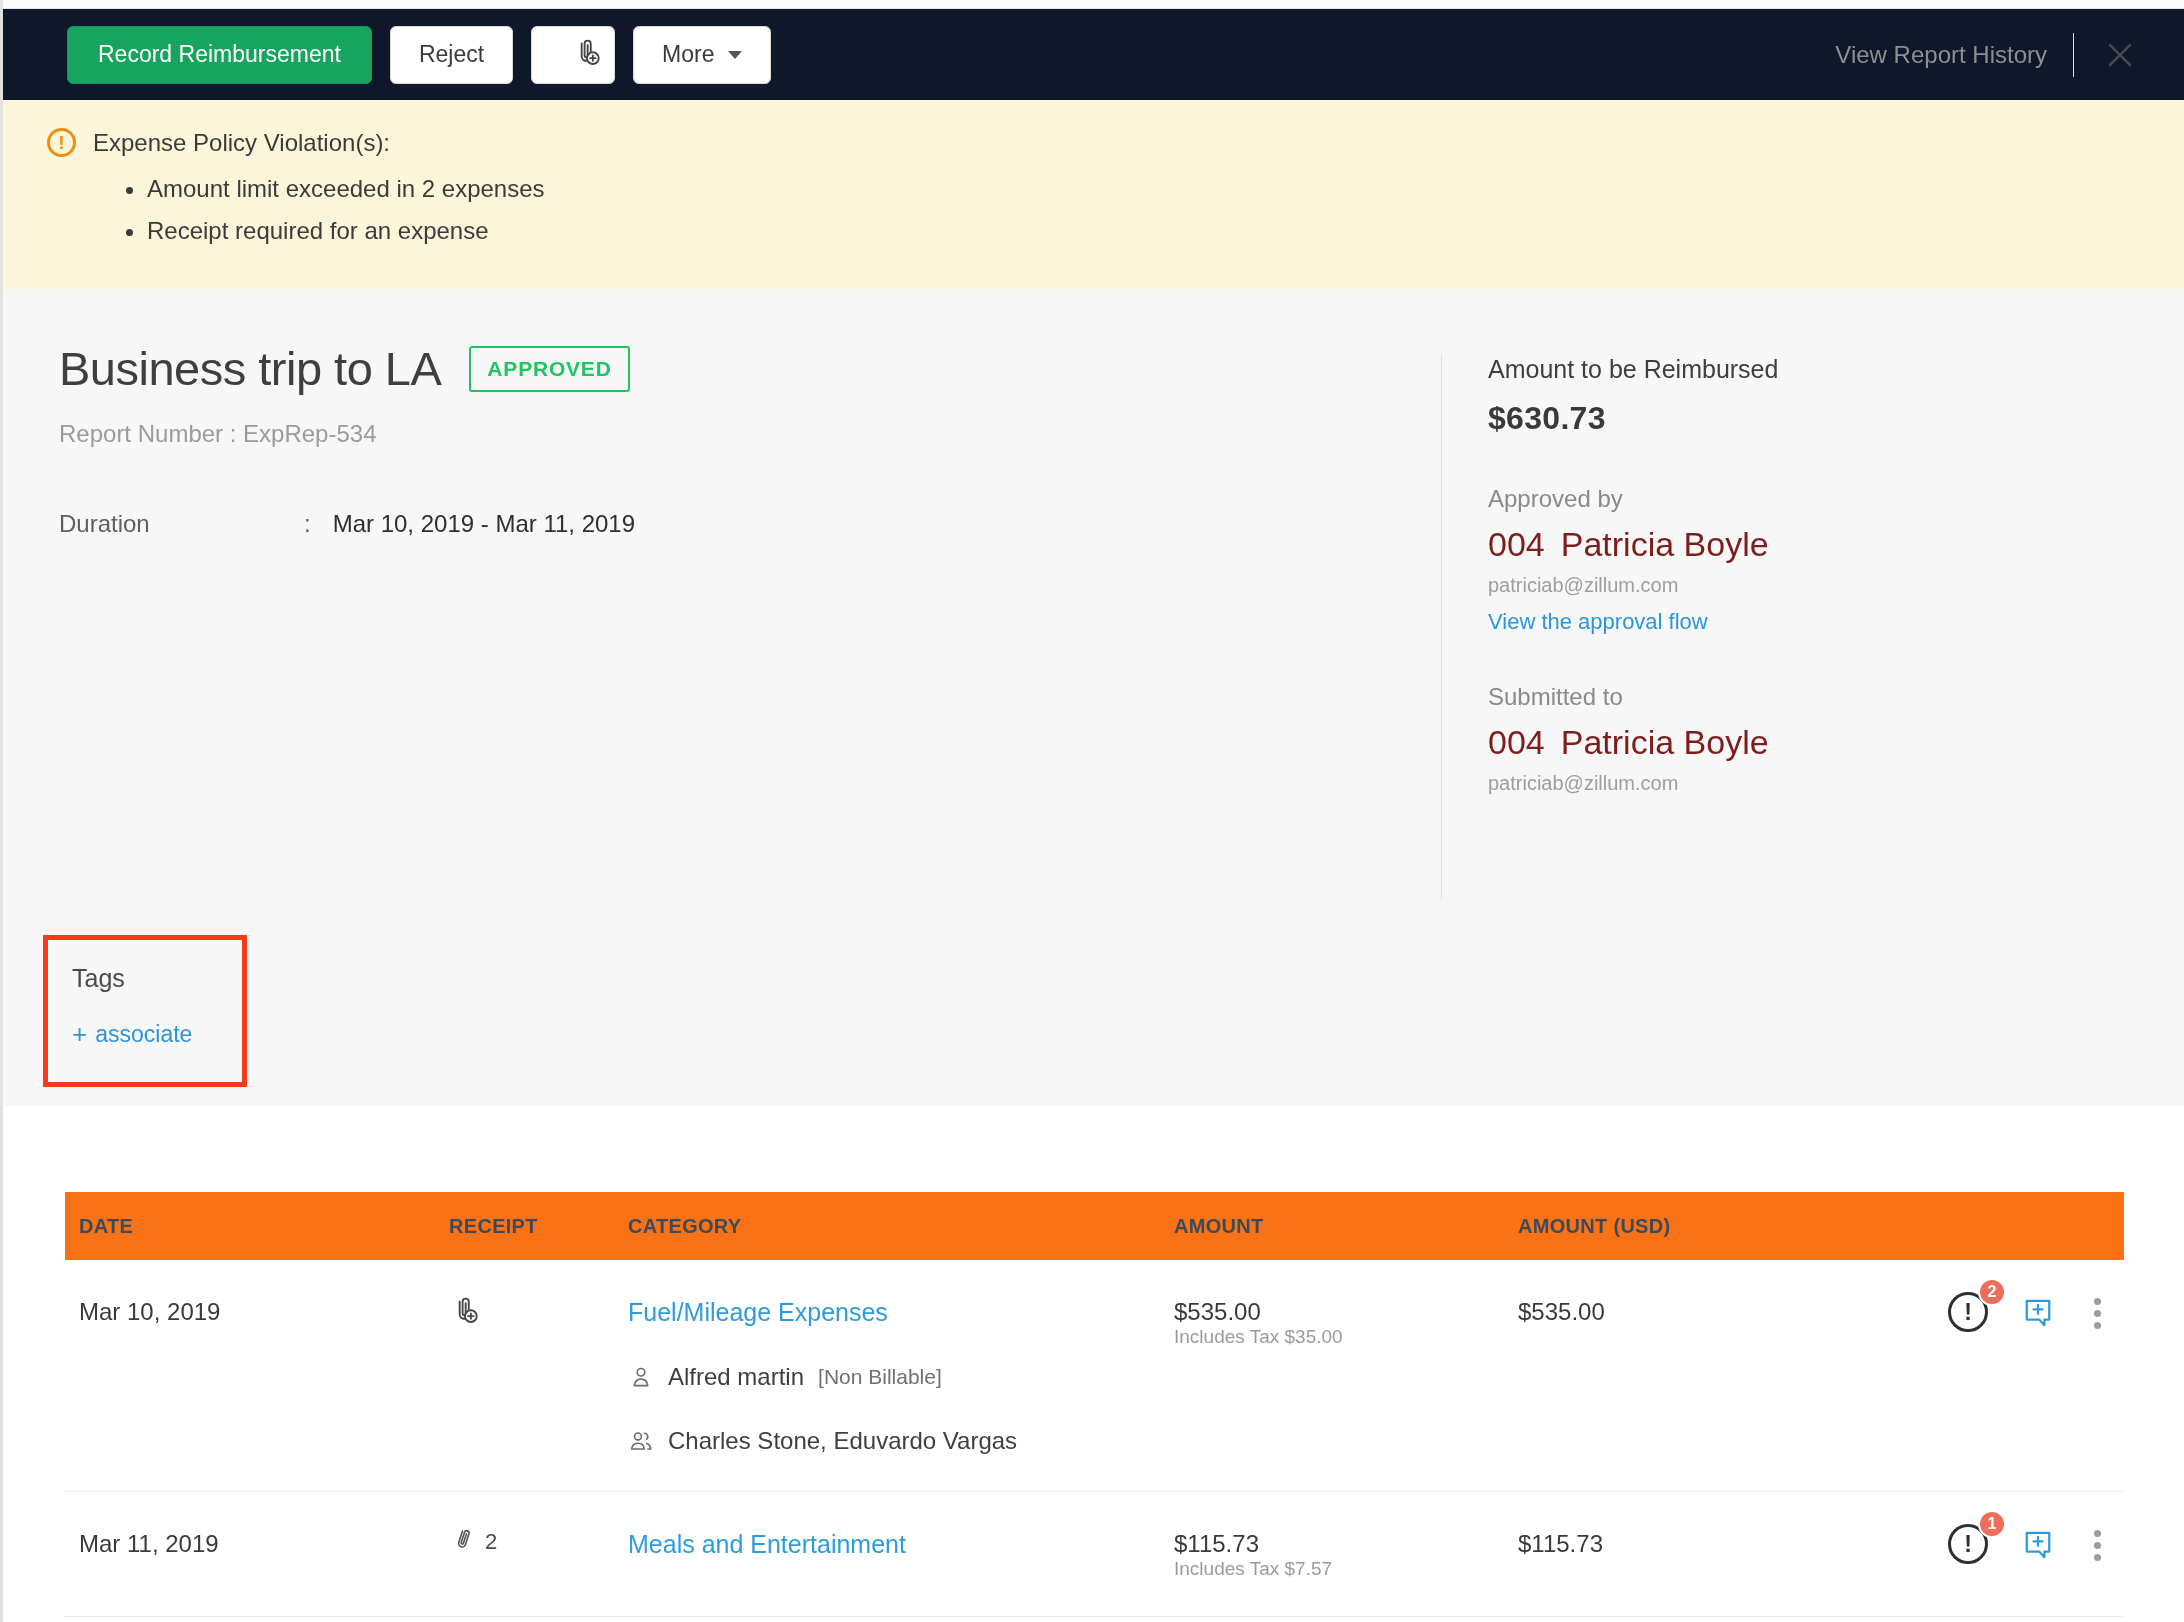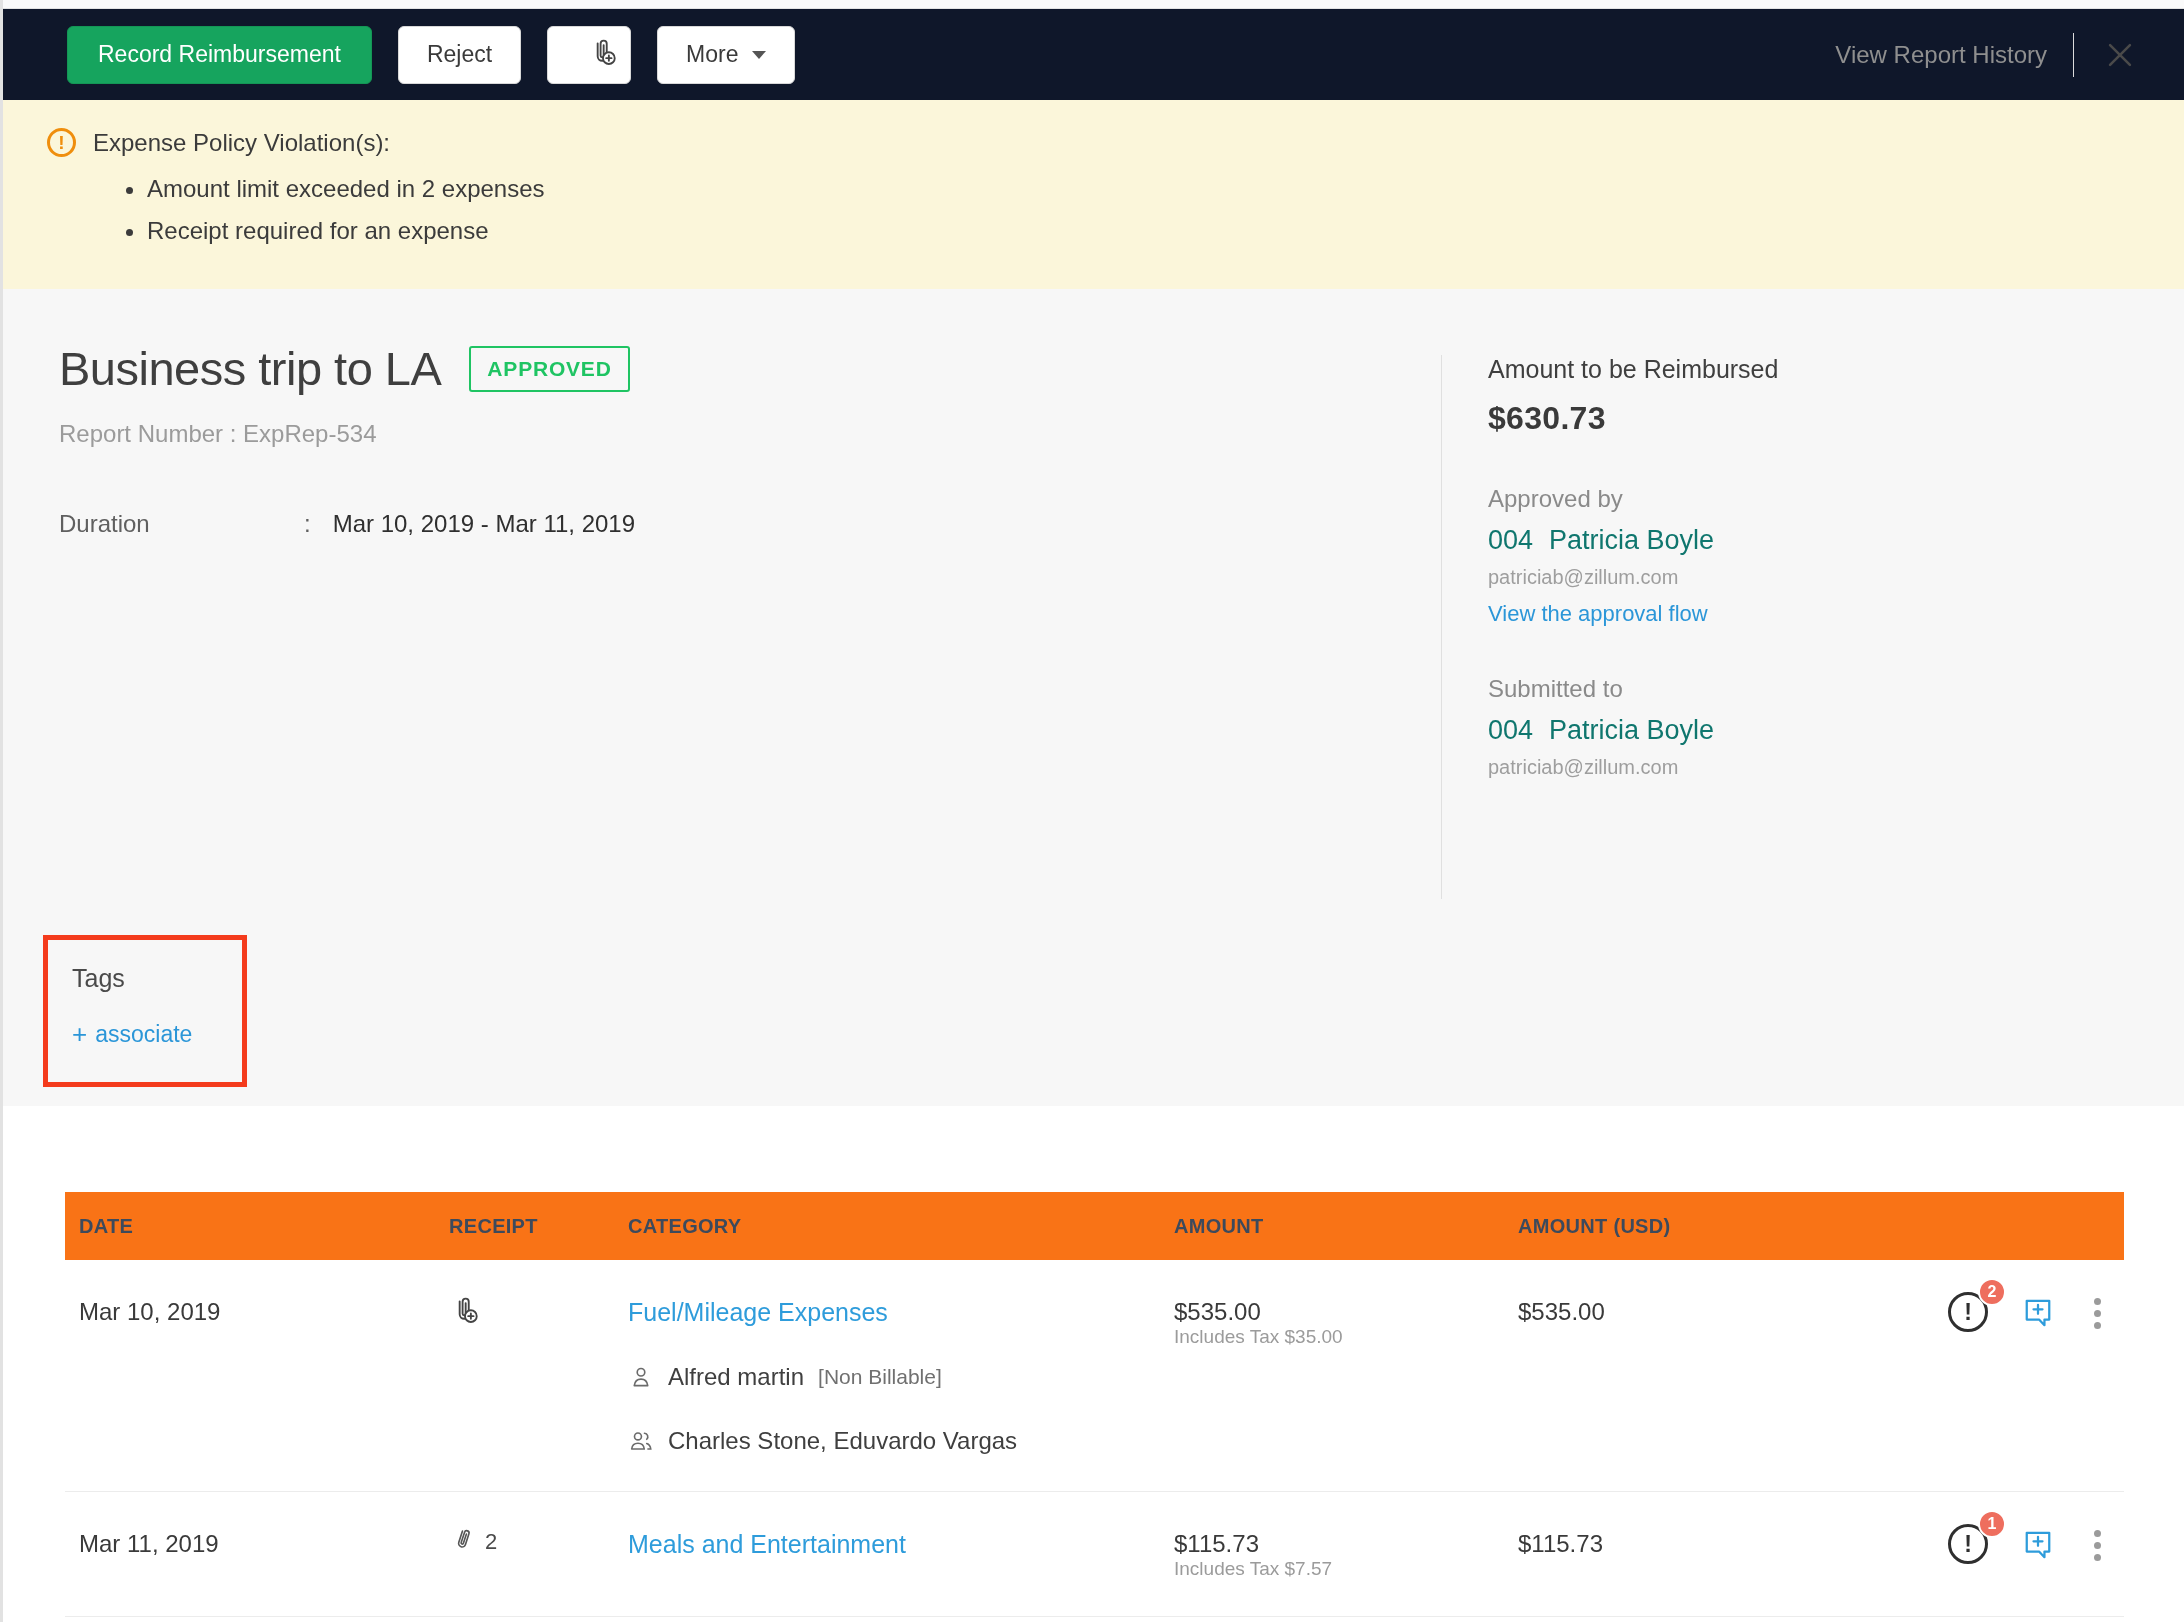--- a/index.html
+++ b/index.html
@@ -8,21 +8,21 @@
 
   
   .top-strip { height:9px; background:#fafafa; border-bottom:1px solid #e3e3e3; }
 
   
   .toolbar { height:91px; background:#0f172a; display:flex; align-items:center; padding:0 44px 0 64px; }
   .btn { display:inline-flex; align-items:center; justify-content:center; height:58px; border-radius:6px; font-size:23px; cursor:pointer; }
   .btn-primary { background:#16a45e; color:#fff; border:1px solid #149655; padding:0 30px; }
   .btn-default { background:#fff; color:#3a3a3a; border:1px solid #d8d8d8; padding:0 28px; }
   .btn-icon { width:84px; padding:0; }
-  .btn + .btn { margin-left:26px;padding-left:28px; }
+  .btn + .btn { margin-left:18px;padding-left:28px; }
   .caret-down { display:inline-block; width:0; height:0; border-left:7px solid transparent; border-right:7px solid transparent; border-top:8px solid #555; margin-left:14px; }
   .toolbar-right { margin-left:auto; display:flex; align-items:center; }
   .history-link { color:#8f8f8f; font-size:24px; cursor:pointer; }
   .toolbar-divider { width:1px; height:44px; background:#dcdcdc; margin:0 26px; }
   .close-btn { width:40px; height:40px; display:flex; align-items:center; justify-content:center; cursor:pointer; }
 
   
   .banner { background:#fbf6da; padding:28px 40px 30px 44px; }
   .banner-head { display:flex; align-items:center; gap:17px; }
   .alert-circle { width:29px; height:29px; border-radius:50%; border:3px solid #ef8e0d; color:#ef8e0d; font-size:19px; font-weight:bold; display:flex; align-items:center; justify-content:center; flex:0 0 auto; }
@@ -39,21 +39,21 @@
   .report-number { margin-top:24px; font-size:24px; color:#9b9b9b; }
   .duration-row { margin-top:62px; display:flex; font-size:24px; }
   .duration-label { color:#5f5f5f; width:245px; }
   .duration-colon { color:#5f5f5f; }
   .duration-value { color:#2f2f2f; margin-left:22px; }
 
   .detail-right { position:absolute; left:1438px; top:66px; right:0; height:544px; border-left:1px solid #e0e0e0; padding-left:46px; }
   .amount-label { font-size:25px; color:#3f3f3f; }
   .amount-value { font-size:32px; font-weight:bold; color:#3a3a3a; margin-top:16px; letter-spacing:0.3px; }
   .who-label { font-size:24px; color:#8a8a8a; margin-top:48px; }
-  .who-name { font-size:27px; color:#0f766e; margin-top:12px; }
+  .who-name { font-size:34px; color:#7f1d1d; margin-top:12px; }
   .who-name .emp-id { margin-right:16px; }
   .who-email { font-size:20px; color:#9e9e9e; margin-top:10px; }
   .flow-link { font-size:22px; color:#2b96d8; margin-top:12px; cursor:pointer; display:inline-block; }
 
   .tags-box { position:absolute; left:40px; top:646px; width:204px; height:152px; border:5px solid #f43b1c; padding:24px 20px 0 24px; }
   .tags-label { font-size:25px; color:#4a4a4a; }
   .associate-link { margin-top:26px; font-size:23px; color:#2b96d8; cursor:pointer; display:flex; align-items:center; gap:8px; }
   .associate-link .plus { font-size:26px; font-weight:400; }
 
   

